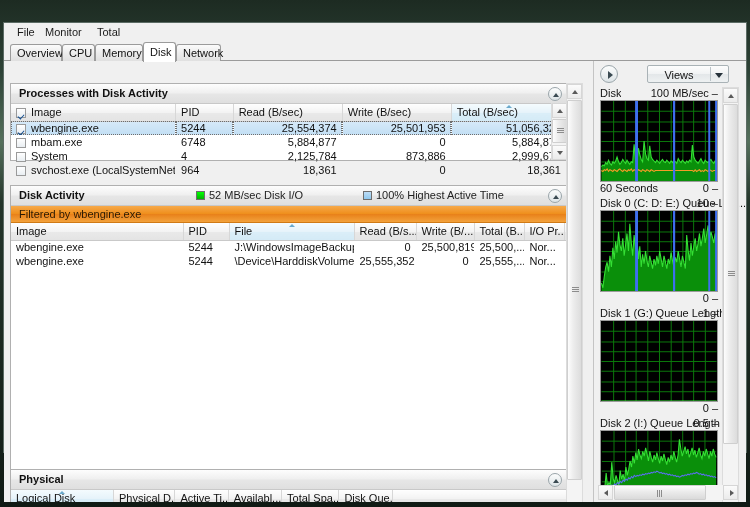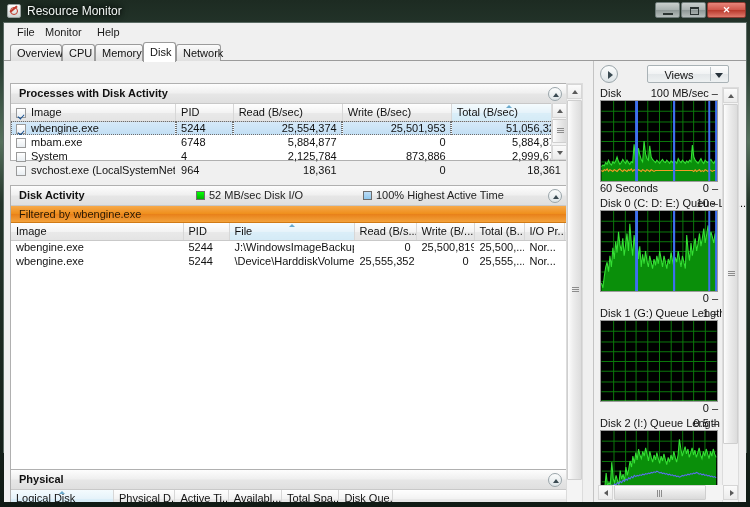--- a/index.html
+++ b/index.html
@@ -264,42 +264,27 @@
   .gmin{position:relative;height:13px;font-size:11px;color:#111;}
   .gmin .lf{position:absolute;left:0;top:0;}
   .gmin .rt{position:absolute;right:0;top:0;}
   .gcanvas{width:118px;background:#000;border:1px solid #9b9b9b;box-sizing:border-box;display:block;}
 </style>
 </head>
 <body>
 
 <div class="win">
 
-  <div class="titlebar">
-    <div class="app-icon"></div>
-    <div class="title-text">Resource Monitor</div>
-    <div class="winbtns">
-      <div class="wb">
-          <span class="minbar"></span>
-        </div>
-      <div class="wb">
-          <span class="maxbox"></span>
-        </div>
-      <div class="wb close">
-          <span class="g">✕</span>
-        </div>
-    </div>
-  </div>
 
   <div class="client">
 
     <div class="menubar">
       <div class="mi" style="left:8px">File</div>
       <div class="mi" style="left:36px">Monitor</div>
-      <div class="mi" style="left:88px">Help</div>
+      <div class="mi" style="left:88px">Total</div>
     </div>
 
     <div class="tabstrip">
       <div class="tab" style="left:6px;width:52px">Overview</div>
       <div class="tab" style="left:58px;width:33px">CPU</div>
       <div class="tab" style="left:91px;width:48px">Memory</div>
       <div class="tab active" style="left:139px;width:33px">Disk</div>
       <div class="tab" style="left:172px;width:45px">Network</div>
     </div>
 

